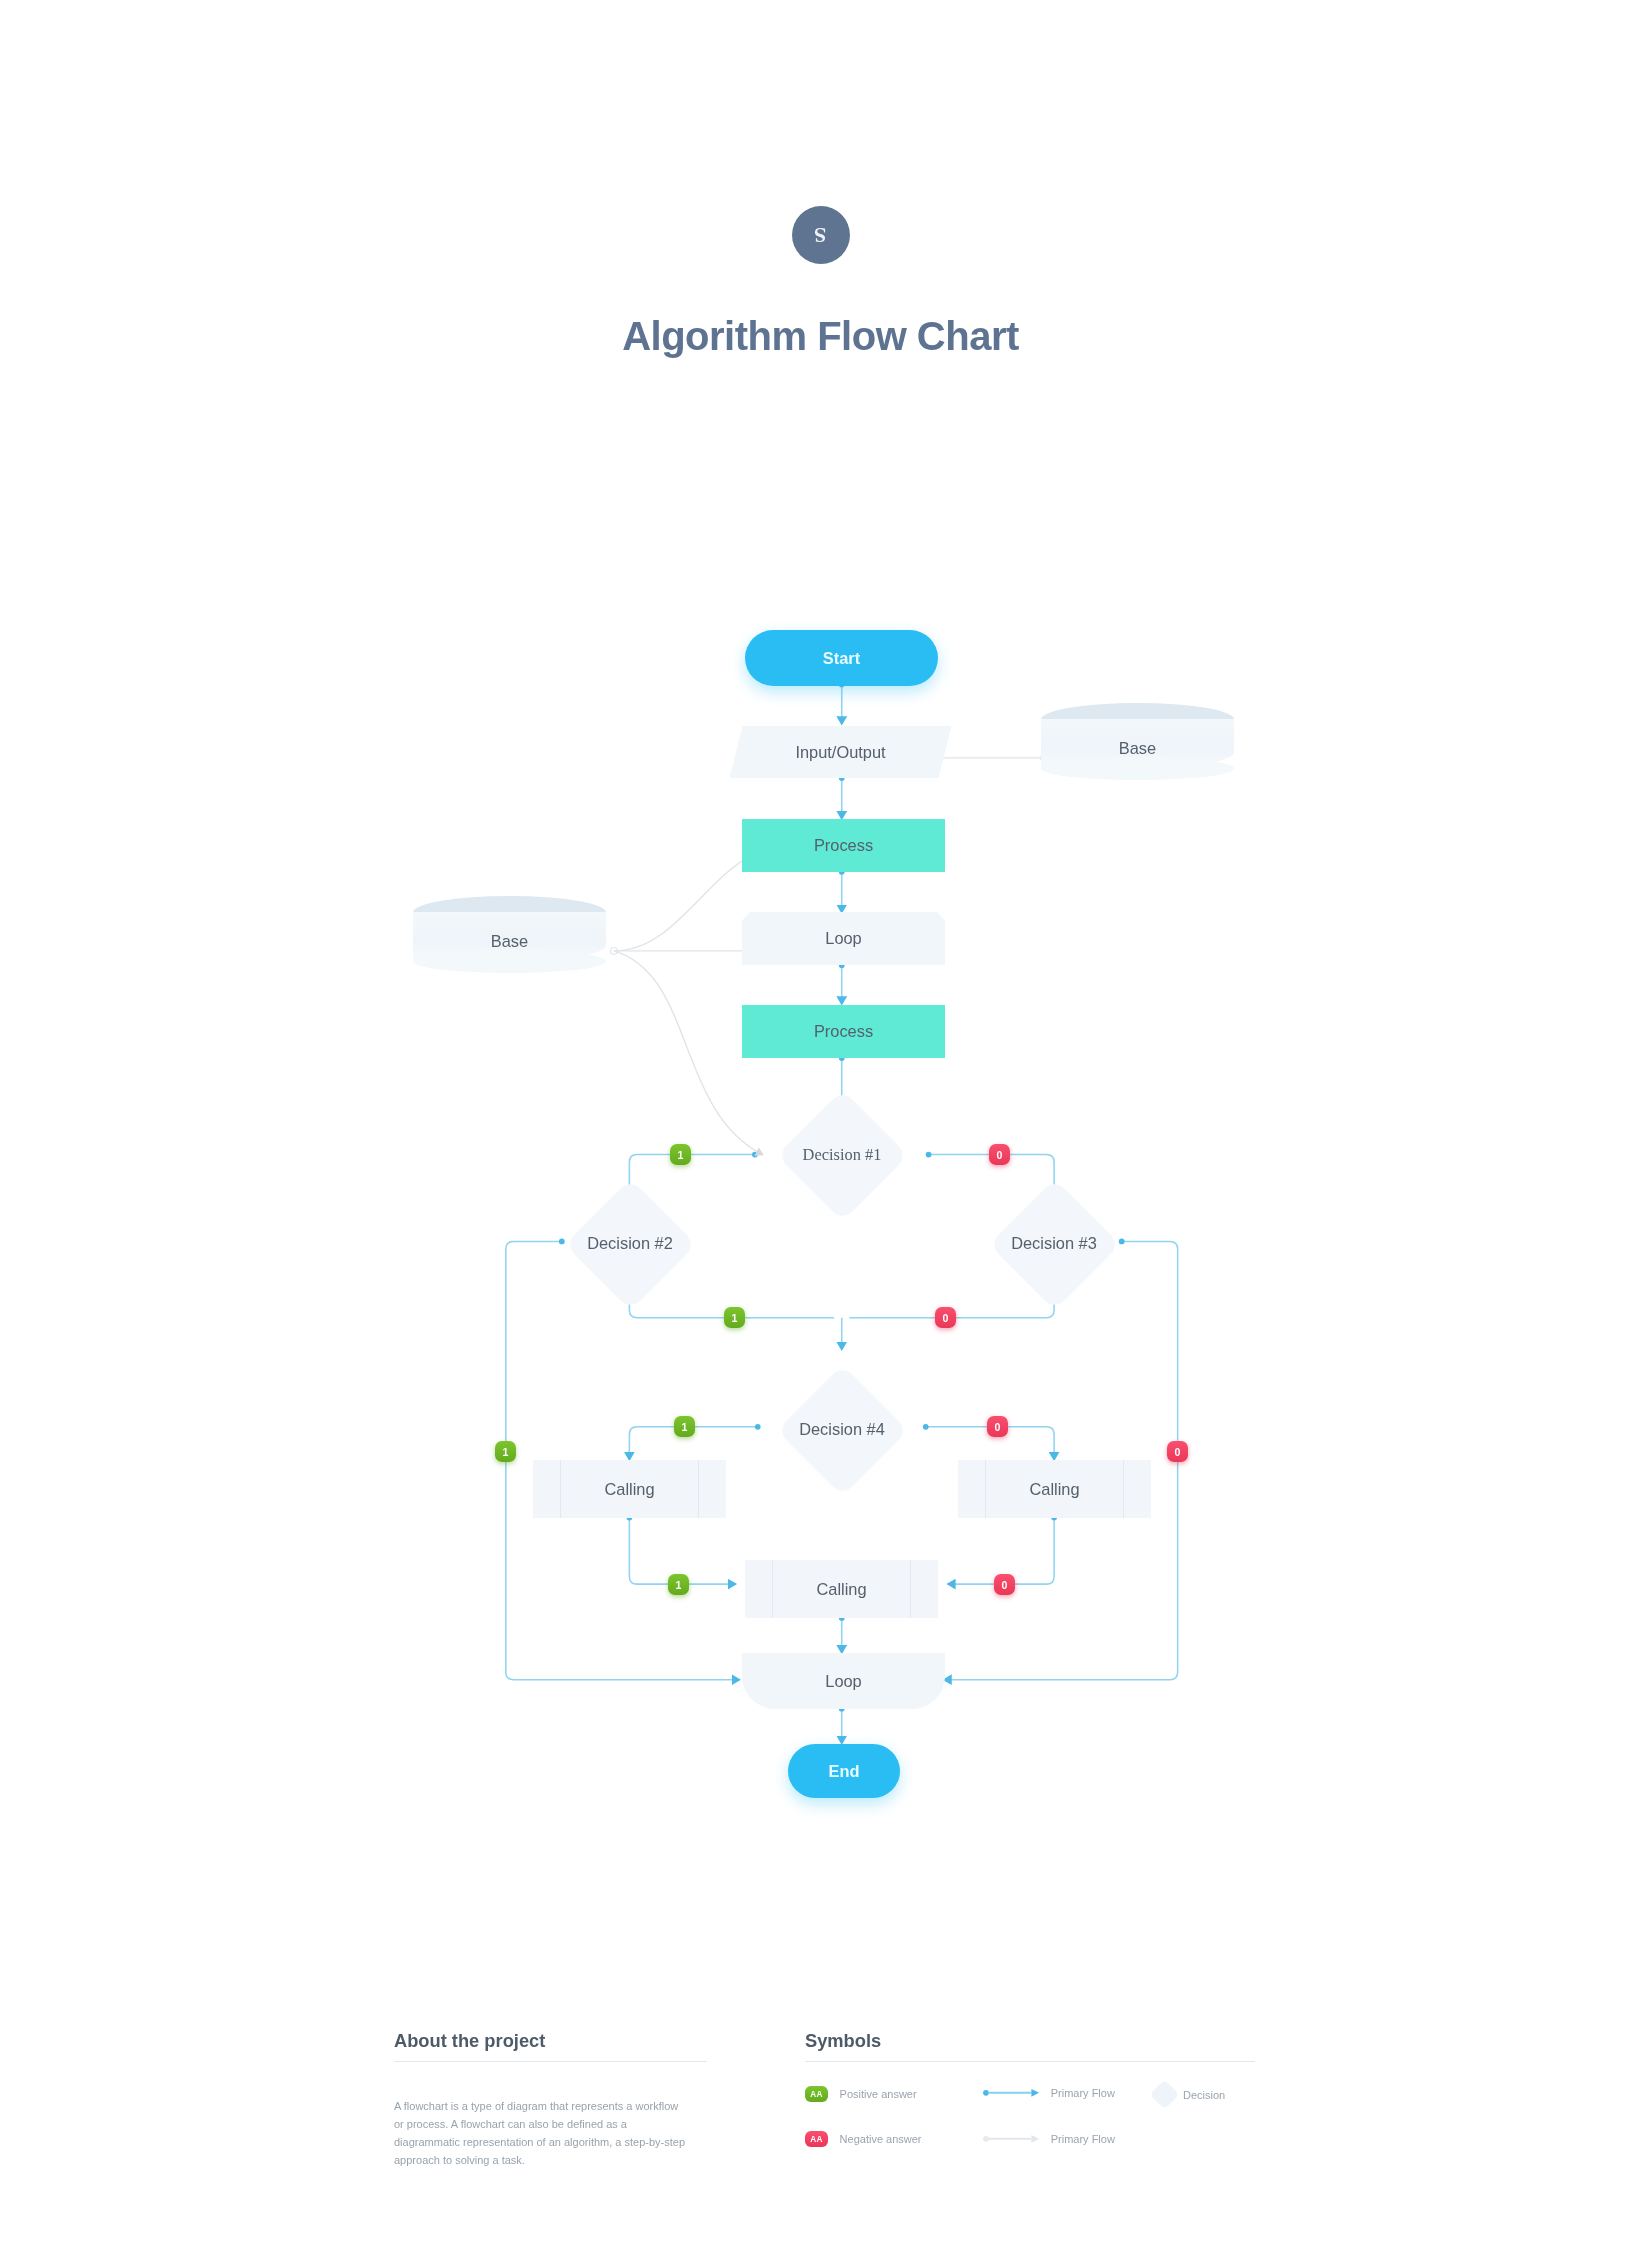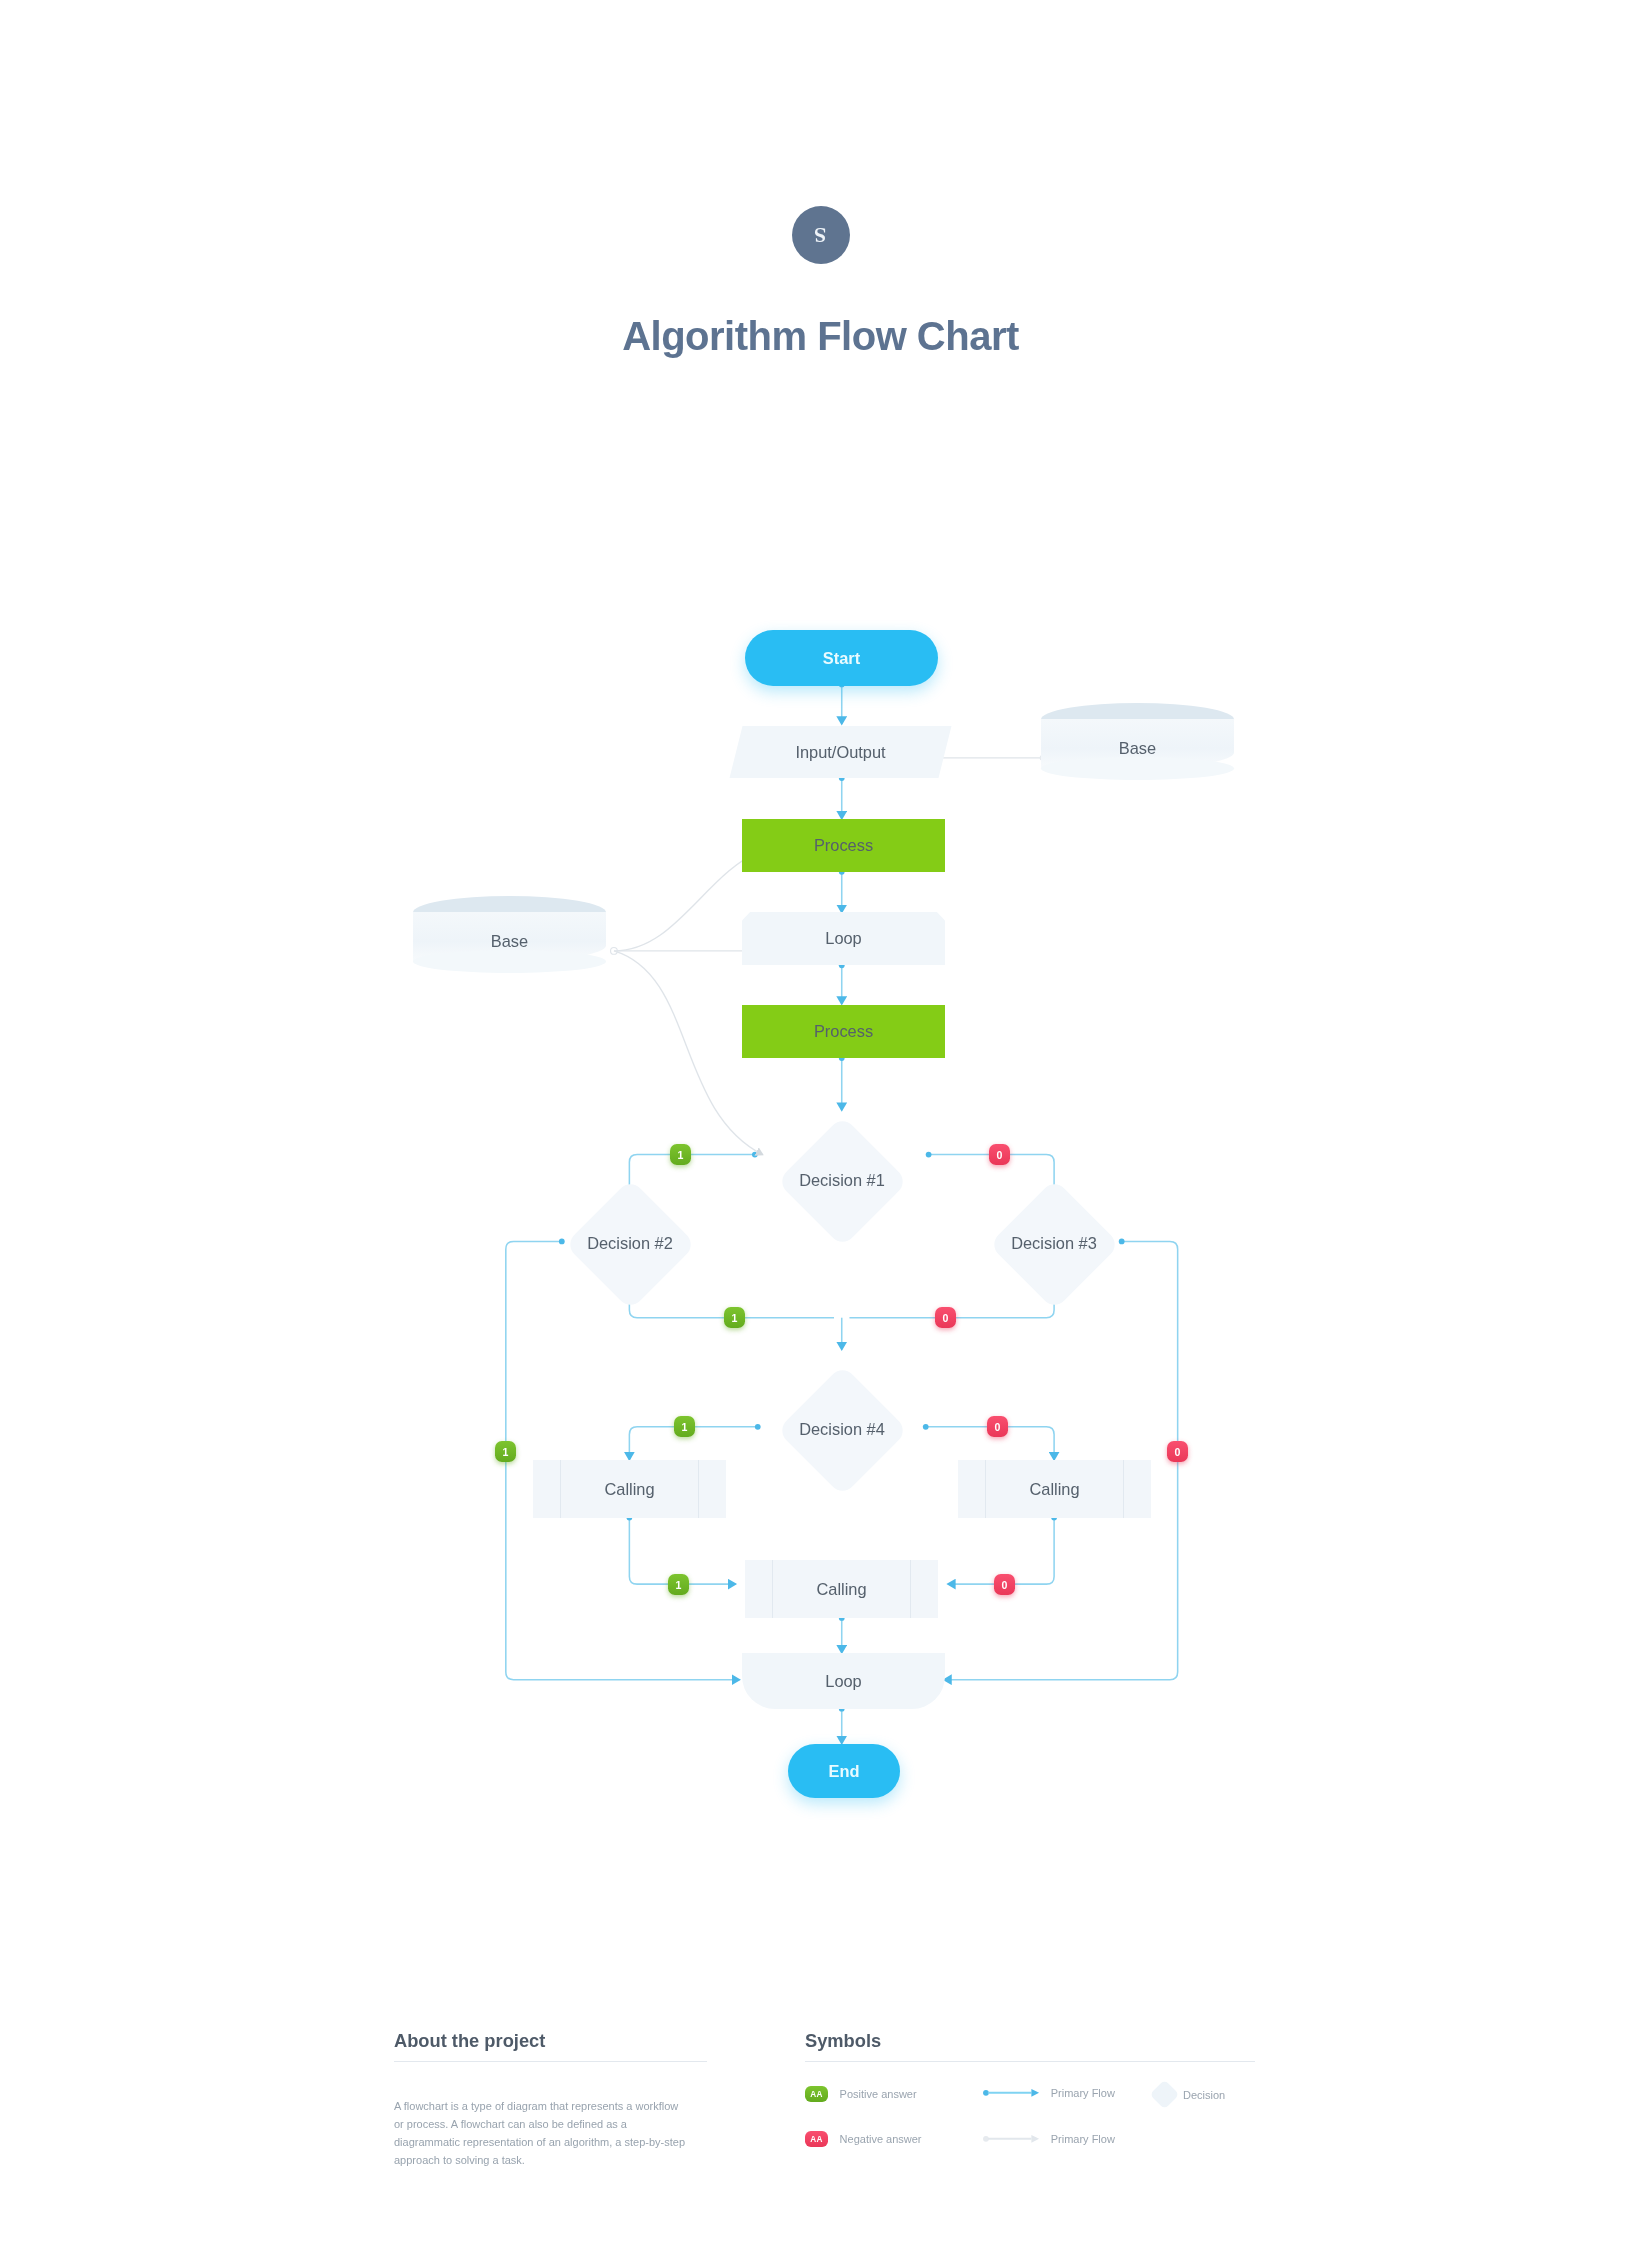--- a/index.html
+++ b/index.html
@@ -32,21 +32,21 @@
         box-sizing:border-box;}
   .node .lbl{position:relative;z-index:4;font-size:16.4px;color:#55606c;font-weight:400;
              white-space:nowrap;}
 
   
   .term{border-radius:31px;background:#29bdf3;
         box-shadow:0 5.8px 15.4px rgba(41,189,243,.33);}
   .term .lbl{color:#e9fbff;font-weight:700;font-size:16.4px;}
 
   
-  .proc{background:#84cc16;}
+  .proc{background:#5eead4;}
 
   
   .io{background:transparent;}
   .io .skew{position:absolute;inset:0;background:#f1f6fa;
             transform:skewX(-14deg);}
 
   
   .loop-top{background:#f1f6fa;
       clip-path:polygon(4% 0,96% 0,100% 16%,100% 100%,0 100%,0 16%);}
   .loop-bot{background:#f1f6fa;
@@ -213,21 +213,21 @@
   </div>
 
   <div class="node loop-top" style="left:742px;top:912px;width:203px;height:53px;">
     <span class="lbl">Loop</span>
   </div>
 
   <div class="node proc" style="left:742px;top:1005px;width:203px;height:53px;">
     <span class="lbl">Process</span>
   </div>
 
-  <div class="node dec wide" style="left:755px;top:1136px;width:174px;height:89px;">
+  <div class="node dec wide" style="left:755px;top:1110px;width:174px;height:89px;font-family:Liberation Serif, serif;">
     <div class="dia"></div>
     <span class="lbl">Decision #1</span>
   </div>
 
   <div class="node dec wide" style="left:543px;top:1199px;width:174px;height:89px;">
     <div class="dia"></div>
     <span class="lbl">Decision #2</span>
   </div>
 
   <div class="node dec wide" style="left:967px;top:1199px;width:174px;height:89px;">

